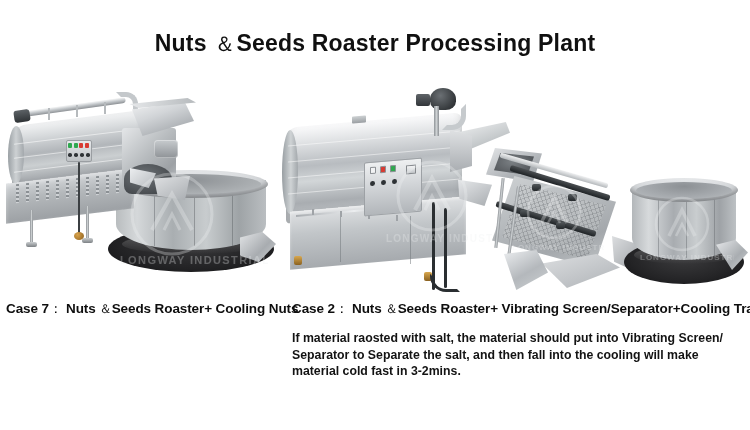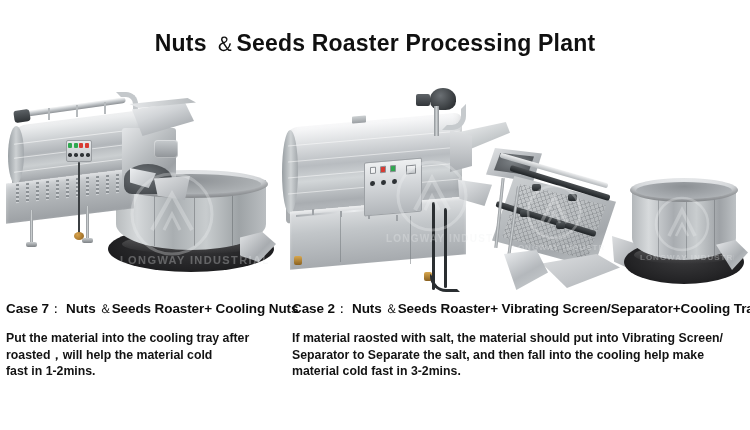--- a/index.html
+++ b/index.html
@@ -639,33 +639,28 @@
 </div>
 
 <div class="captions">
 
   <div class="cap-col cap-left">
     <div class="cap-head">
       <span>Case 7</span><span class="sep">：</span>
       <span>Nuts</span>
       <span class="amp">＆</span><span>Seeds Roaster+ Cooling Nuts</span>
     </div>
-    <div class="cap-body">
-      <div>Put the material into the cooling tray after</div>
-      <div>roasted，will help the material cold</div>
-      <div>fast in 1-2mins.</div>
-    </div>
   </div>
 
   <div class="cap-col cap-right">
     <div class="cap-head">
       <span>Case 2</span><span class="sep">：</span>
       <span>Nuts</span>
       <span class="amp">＆</span><span>Seeds  Roaster+ Vibrating Screen/Separator+Cooling Tray</span>
     </div>
     <div class="cap-body">
       <div>If material raosted with salt,  the material should put into Vibrating Screen/</div>
-      <div>Separator to Separate the salt, and then fall into the cooling help make</div>
+      <div>Separator to Separate the salt, and then fall into the cooling will make</div>
       <div>material cold fast in 3-2mins.</div>
     </div>
   </div>
 
 </div>
 
 </body></html>

